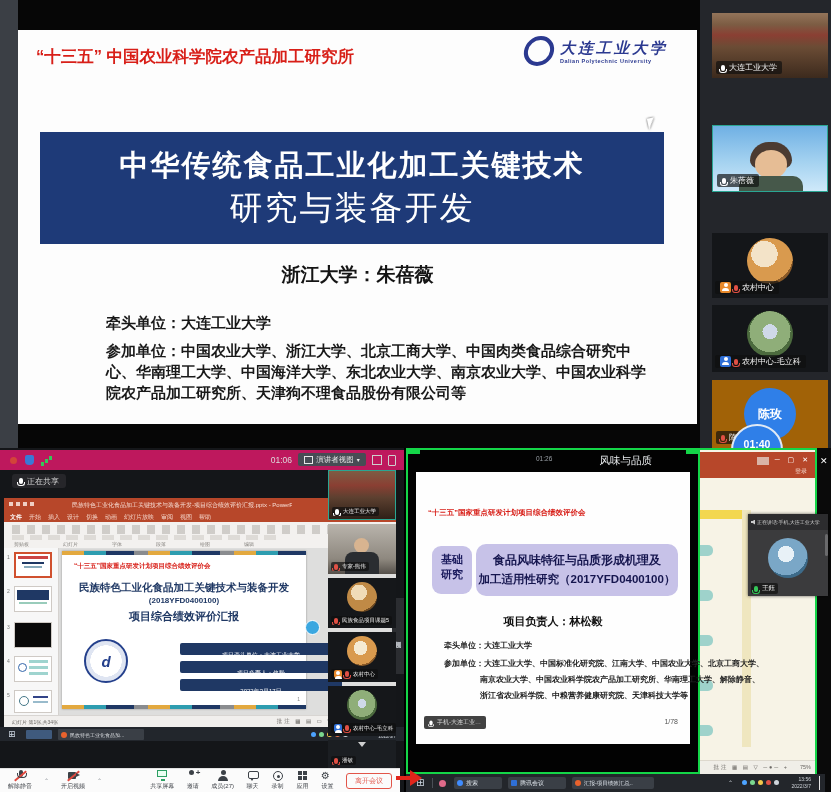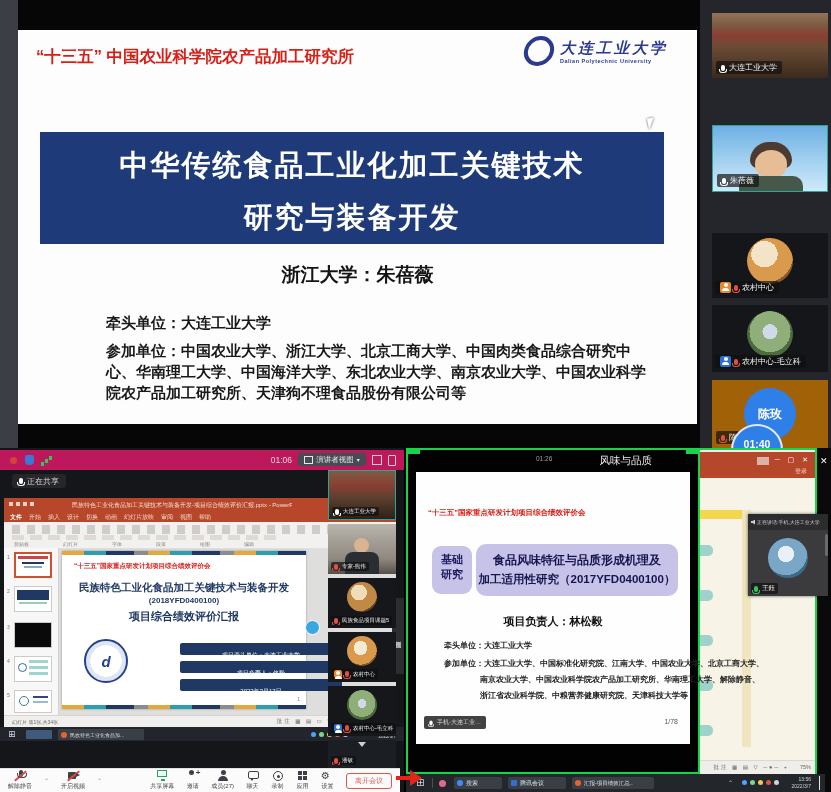--- a/index.html
+++ b/index.html
@@ -59,21 +59,21 @@
     <div class="abs" style="left:506px;top:6px;display:flex;align-items:center;gap:6px;">
       <span style="display:block;width:22px;height:22px;border:4px solid #2b3990;border-radius:50%;transform:skewX(-8deg);"></span>
       <span style="display:flex;flex-direction:column;">
         <span style="font-size:15px;font-weight:bold;font-style:italic;color:#2b3990;letter-spacing:3px;">大连工业大学</span>
         <span style="font-size:5.5px;font-weight:bold;color:#2b3990;letter-spacing:.5px;">Dalian Polytechnic University</span>
       </span>
     </div>
 
     <div class="abs" style="left:22px;top:102px;width:624px;height:112px;background:#1e3a78;text-align:center;color:#fff;">
       <div style="margin-top:14px;font-size:29px;font-weight:bold;letter-spacing:2px;">中华传统食品工业化加工关键技术</div>
-      <div style="margin-top:12px;font-size:29px;font-weight:bold;letter-spacing:2px;">研究与装备开发</div>
+      <div style="font-size:33px;font-weight:normal;letter-spacing:2px;">研究与装备开发</div>
     </div>
     <div class="abs" style="left:630px;top:88px;width:0;height:0;border-left:7px solid #fff;border-bottom:11px solid transparent;transform:rotate(-12deg);filter:drop-shadow(0 0 1px #333);"></div>
     <div class="abs nowrap" style="left:0;top:232px;width:100%;text-align:center;font-size:19px;font-weight:bold;color:#141414;">浙江大学：朱蓓薇</div>
     <div class="abs nowrap" style="left:88px;top:284px;font-size:15px;font-weight:bold;color:#191919;">牵头单位：大连工业大学</div>
     <div class="abs" style="left:88px;top:310px;width:552px;font-size:15px;font-weight:bold;color:#191919;line-height:21px;">参加单位：中国农业大学、浙江大学、北京工商大学、中国肉类食品综合研究中心、华南理工大学、中国海洋大学、东北农业大学、南京农业大学、中国农业科学院农产品加工研究所、天津狗不理食品股份有限公司等</div>
   </div>
 
   <div class="abs" style="left:700px;top:0;width:131px;height:448px;background:#24262b;"></div>
 
   <div class="thumb" style="left:712px;top:13px;width:116px;height:65px;background:linear-gradient(180deg,#93745a 0%,#7c5c43 18%,#8a3f33 34%,#6b4c35 52%,#3c2a1d 100%);">

